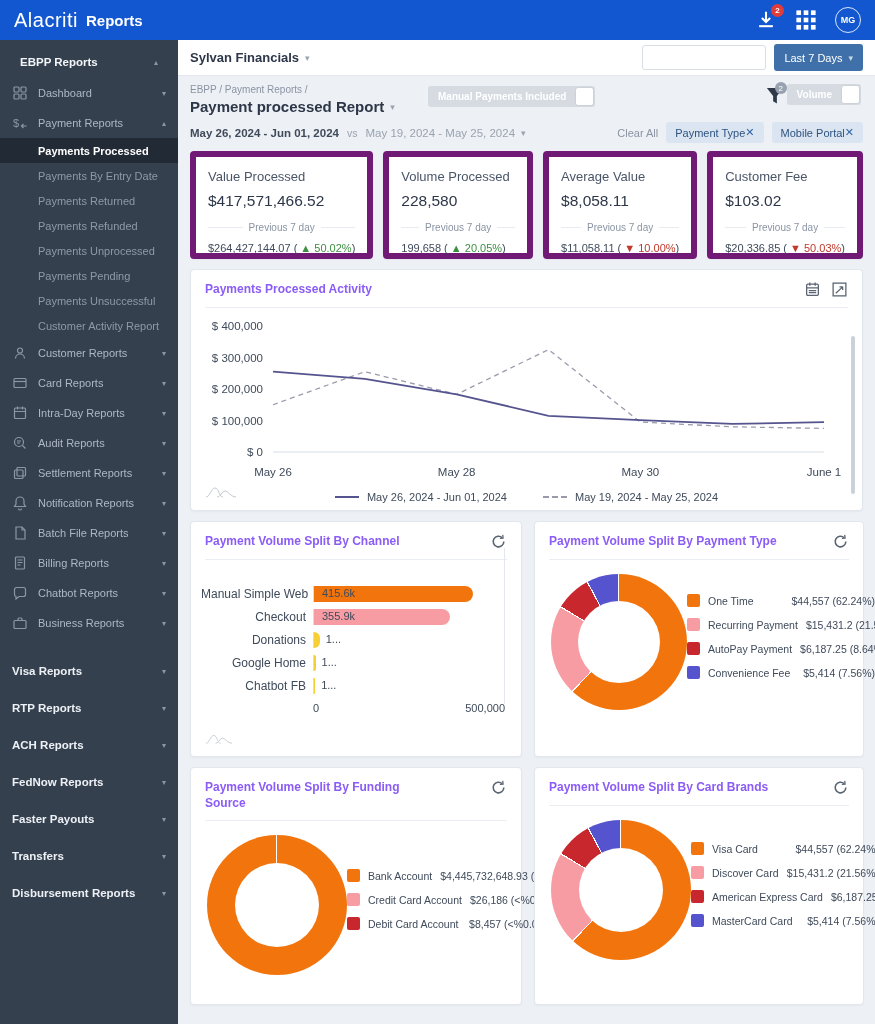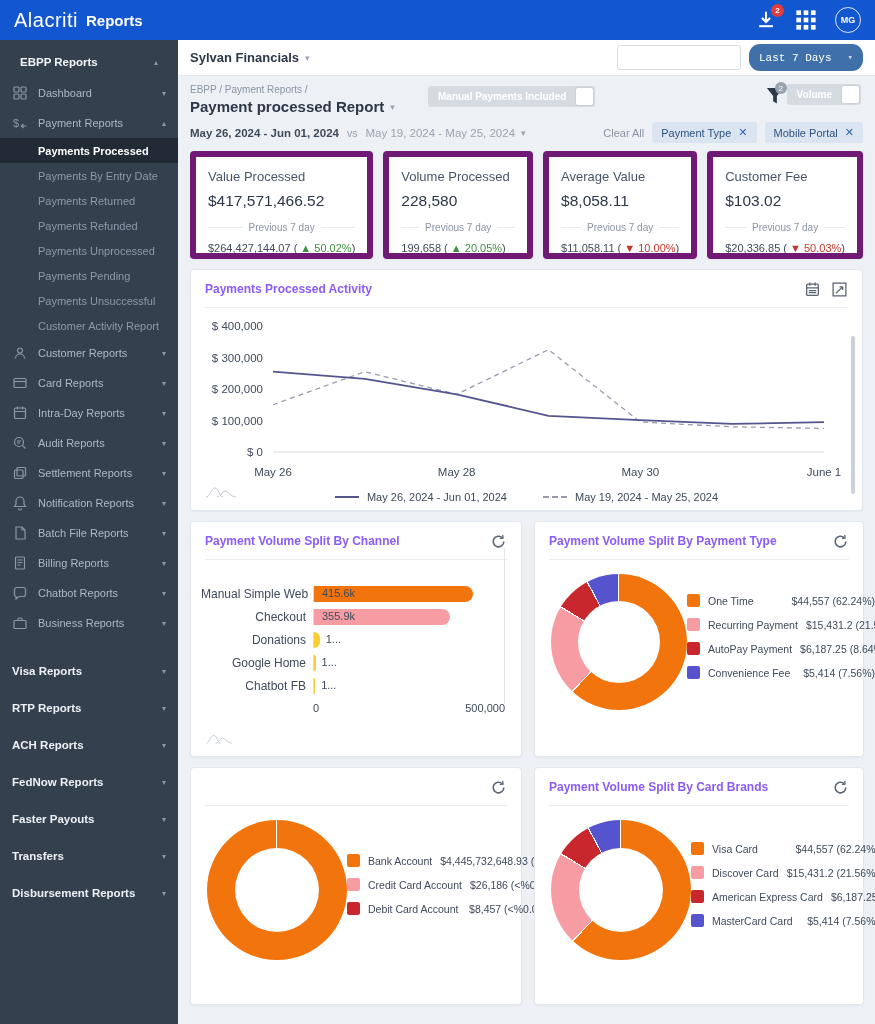--- a/index.html
+++ b/index.html
@@ -29,40 +29,40 @@
   .nav-section { font-weight:bold; color:#EDF1F5; font-size:11.5px; padding:12px 12px; margin-top:1px; }
   .nav-gap { height:14px; }
 
   
   .main { flex:1; display:flex; flex-direction:column; overflow:hidden; }
   .topband { height:36px; background:#FFFFFF; border-bottom:1px solid #E4E8EE; display:flex; align-items:center; padding:0 12px; }
   .org { font-size:13px; font-weight:bold; color:#2D3748; }
   .caret { font-size:9px; color:#9AA3B0; margin-left:6px; }
   .top-controls { margin-left:auto; display:flex; align-items:center; gap:8px; }
   .search-input { width:124px; height:25px; border:1px solid #D9DEE5; border-radius:3px; padding:0 8px; font-size:11px; outline:none; }
-  .range-btn { background:#3F70A9; color:#fff; border:none; height:27px; padding:0 10px; border-radius:11px; font-size:11px; cursor:pointer; display:flex; align-items:center; gap:16px;font-family:Liberation Mono, monospace; }
+  .range-btn { background:#3F70A9; color:#fff; border:none; height:27px; padding:0 10px; border-radius:3px; font-size:11px; cursor:pointer; display:flex; align-items:center; gap:6px; }
   .range-btn .caret { color:#C9D6E4; margin-left:0; }
 
   .content { padding:8px 12px 0 12px; position:relative; }
   .crumbs { font-size:10px; color:#8A94A3; }
   .page-title-row { display:flex; align-items:center; margin-top:3px; }
   .page-title { font-size:15px; font-weight:bold; color:#2D3748; }
   .pill-toggle { position:absolute; left:250px; top:10px; background:#D6DBE2; border-radius:3px; height:21px; display:flex; align-items:center; cursor:pointer; }
   .pill-toggle .pt-lbl { color:#FFFFFF; font-size:10px; font-weight:bold; padding:0 10px; white-space:nowrap; }
   .pill-toggle .knob { width:17px; height:17px; background:#fff; border-radius:2px; margin-right:2px; box-shadow:0 0 2px rgba(0,0,0,.15); }
   .filter-group { position:absolute; right:14px; top:8px; display:flex; align-items:flex-start; gap:2px; }
   .funnel-wrap { position:relative; width:20px; height:20px; margin-top:2px; cursor:pointer; }
   .funnel-badge { position:absolute; top:-4px; right:-2px; background:#97A1AF; color:#fff; font-size:8px; border-radius:50%; width:12px; height:12px; display:flex; align-items:center; justify-content:center; }
   .dates-row { display:flex; align-items:center; margin-top:7px; padding-bottom:6px; }
   .date-current { font-size:11.5px; color:#3F4A5A; font-weight:bold; }
   .date-vs { font-size:10.5px; color:#9AA3B0; margin:0 8px; }
   .date-compare { font-size:11.5px; color:#9AA3B0; }
   .dates-right { margin-left:auto; display:flex; align-items:center; gap:8px; }
   .clear-all { font-size:11px; color:#8A94A3; cursor:pointer; }
-  .chip { background:#DBE5F1; color:#2E5380; border-radius:3px; font-size:11px; padding:4px 9px; display:flex; align-items:center; gap:7px; cursor:pointer; }
+  .chip { background:#DBE5F1; color:#2E5380; border-radius:3px; font-size:11px; padding:4px 9px; display:flex; align-items:center; cursor:pointer; }
   .chip .x { color:#2F66A9; font-weight:bold; font-size:11px; cursor:pointer; }
 
   
   .kpis { display:flex; gap:10px; padding:2px 12px 0 12px; }
   .kpi { flex:1; background:#fff; border:6px solid #701a75; border-radius:4px; padding:12px 12px 10px 12px; height:108px; box-shadow:0 1px 2px rgba(20,40,80,.04); }
   .kpi-label { font-size:13px; color:#4A5568; }
   .kpi-value { font-size:15.5px; color:#2D3748; margin-top:8px; }
   .prev-row { display:flex; align-items:center; gap:6px; margin-top:12px; }
   .prev-row .line { flex:1; height:1px; background:#E7EBF0; }
   .prev-row .prev-lbl { font-size:10px; color:#8A94A3; }
@@ -579,20 +579,21 @@
                 <span class="dlegend-val">$5,414 (7.56%)</span>
               </div>
             </div>
           </div>
       </div>
     </div>
 
     <div class="grid2 bottom">
       <div class="panel">
         <div class="panel-head">
+          <span class="panel-title">Payment Volume Split By Funding Source</span>
           <div class="panel-icons">
               <span class="pic">
             <svg class="icon" viewBox="0 0 16 16" fill="none" stroke="#5A6472" stroke-width="1.5">
                   <path d="M13 8A5 5 0 1 1 11.5 4.5"></path>
                   <path d="M12 1.8l.3 3-3 .2" stroke-width="1.2"></path>
                 </svg>
           </span>
             </div>
         </div>
         <div class="panel-divider"></div>

